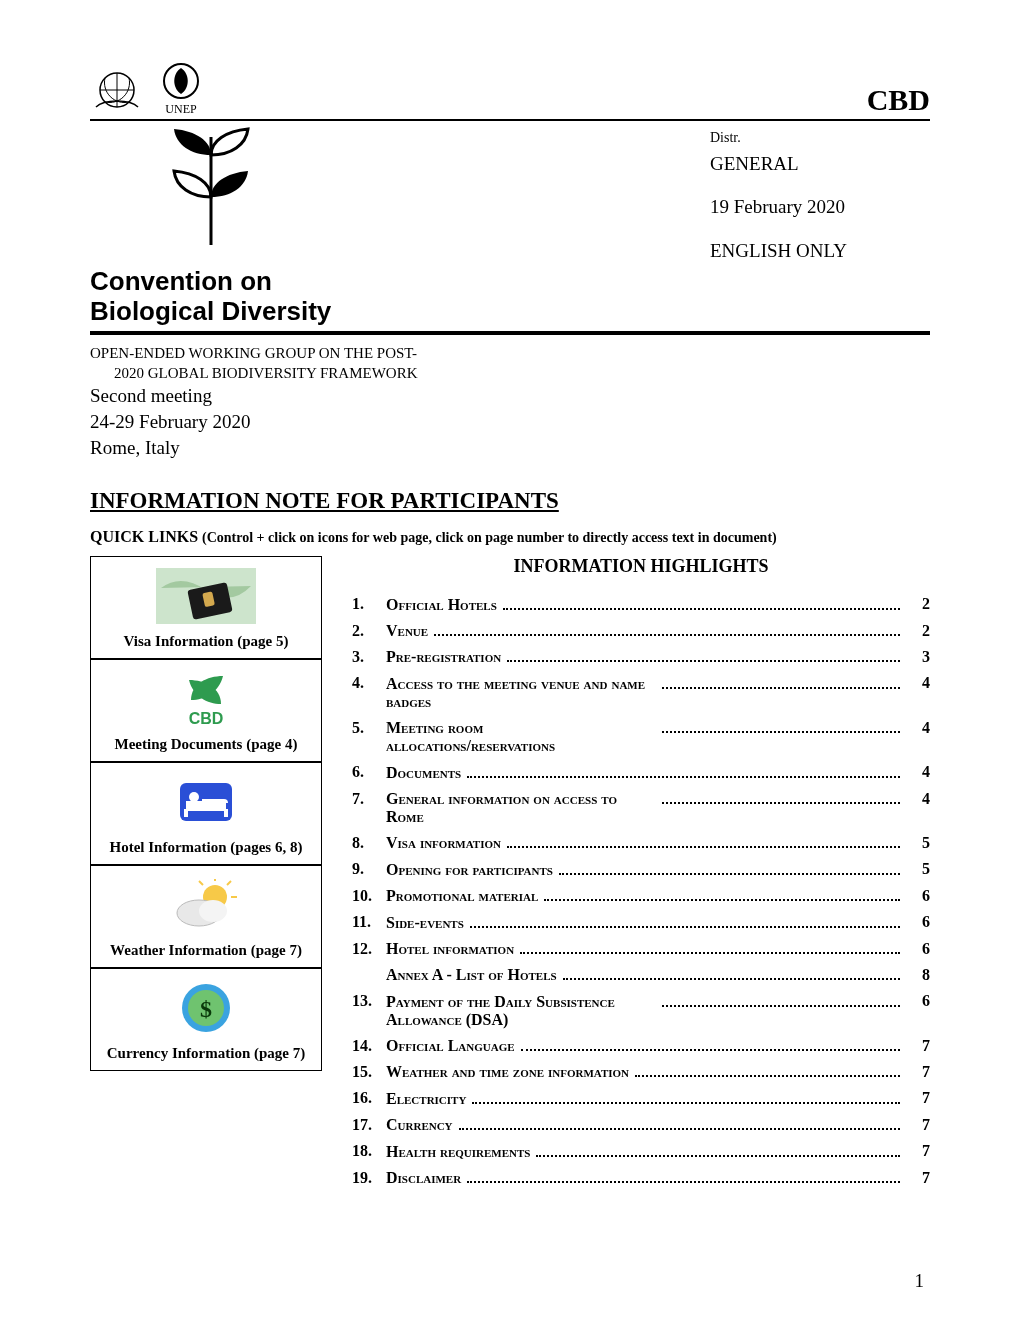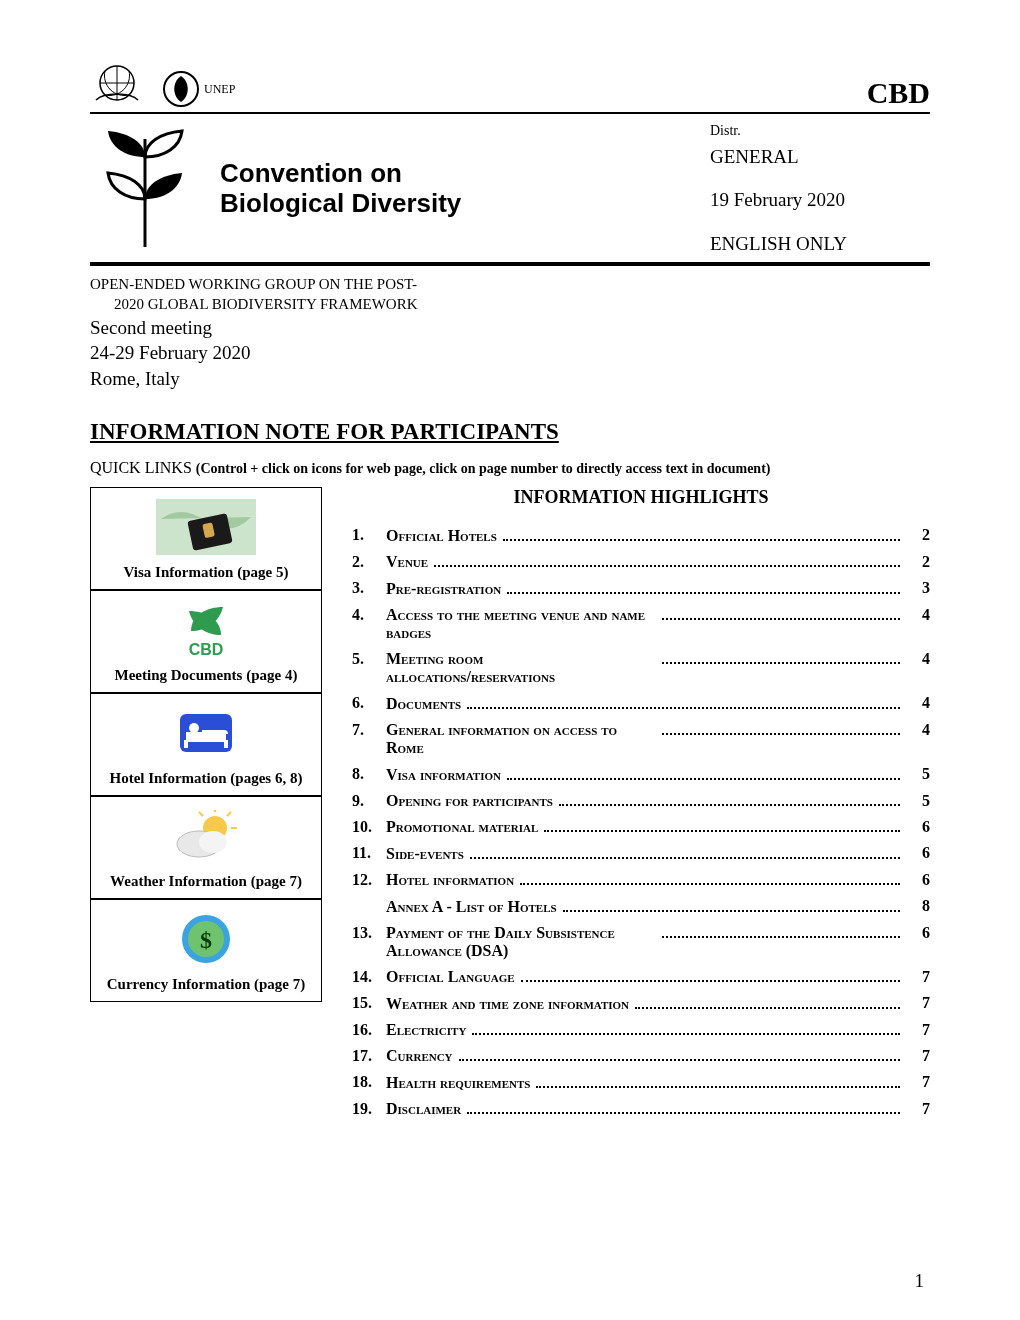--- a/index.html
+++ b/index.html
@@ -7,38 +7,38 @@
       font-family: "Times New Roman", Times, serif;
       background: #fff;
       width: 1020px;
       height: 1320px;
       padding: 60px 90px 40px 90px;
       color: #000;
       position: relative;
     }
     .top-row { display: flex; justify-content: space-between; align-items: flex-end; }
     .logos-row { display: flex; gap: 14px; align-items: flex-end; }
-    .un-emblem, .unep-block { display: flex; flex-direction: row; align-items: center; justify-content: space-between; }
+    .un-emblem, .unep-block { display: flex; flex-direction: column; align-items: center; justify-content: space-between; }
     .cbd-mark { font-size: 30px; font-weight: bold; }
     .hr-thin { border: none; border-top: 2px solid #000; margin-top: 2px; }
     .hr-thick { border: none; border-top: 4px solid #000; margin-top: 4px; }
 
     .header-block { display: flex; justify-content: space-between; margin-top: 6px; }
-    .header-left { display: flex; align-items: center; gap: 20px; }
+    .header-left { display: flex; align-items: center; gap: 20px; flex-direction: column; }
     .cbd-title { font-family: Arial, Helvetica, sans-serif; font-weight: bold; font-size: 26px; line-height: 1.15; max-width: 260px; }
     .header-right { font-size: 19px; line-height: 1.55; min-width: 220px; }
     .distr-label { font-size: 14px; }
 
     .meeting-block { margin-top: 8px; font-size: 19px; line-height: 1.35; }
     .wg-line1, .wg-line2 { font-size: 15px; }
     .wg-line2 { padding-left: 24px; }
 
     .note-title { font-weight: bold; font-size: 23px; margin-top: 28px; text-decoration: underline; }
     .quick-links-line { font-size: 16px; margin-top: 14px; }
-    .quick-links-line b { font-weight: normal; }
+    .quick-links-line b { font-weight: bold; }
     .quick-links-sub { font-size: 14px; font-weight: bold; }
 
     .two-col { display: flex; margin-top: 10px; gap: 30px; }
     .col-left { width: 232px; }
     .col-right { flex: 1; }
 
     .ql-box { border: 1px solid #000; text-align: center; padding: 8px 6px 8px 6px; font-weight: bold; font-size: 15px; }
     .ql-box + .ql-box { border-top: 1px solid #000; }
     .ql-icon-wrap { height: 62px; display: flex; align-items: center; justify-content: center; margin-bottom: 6px; }
 

